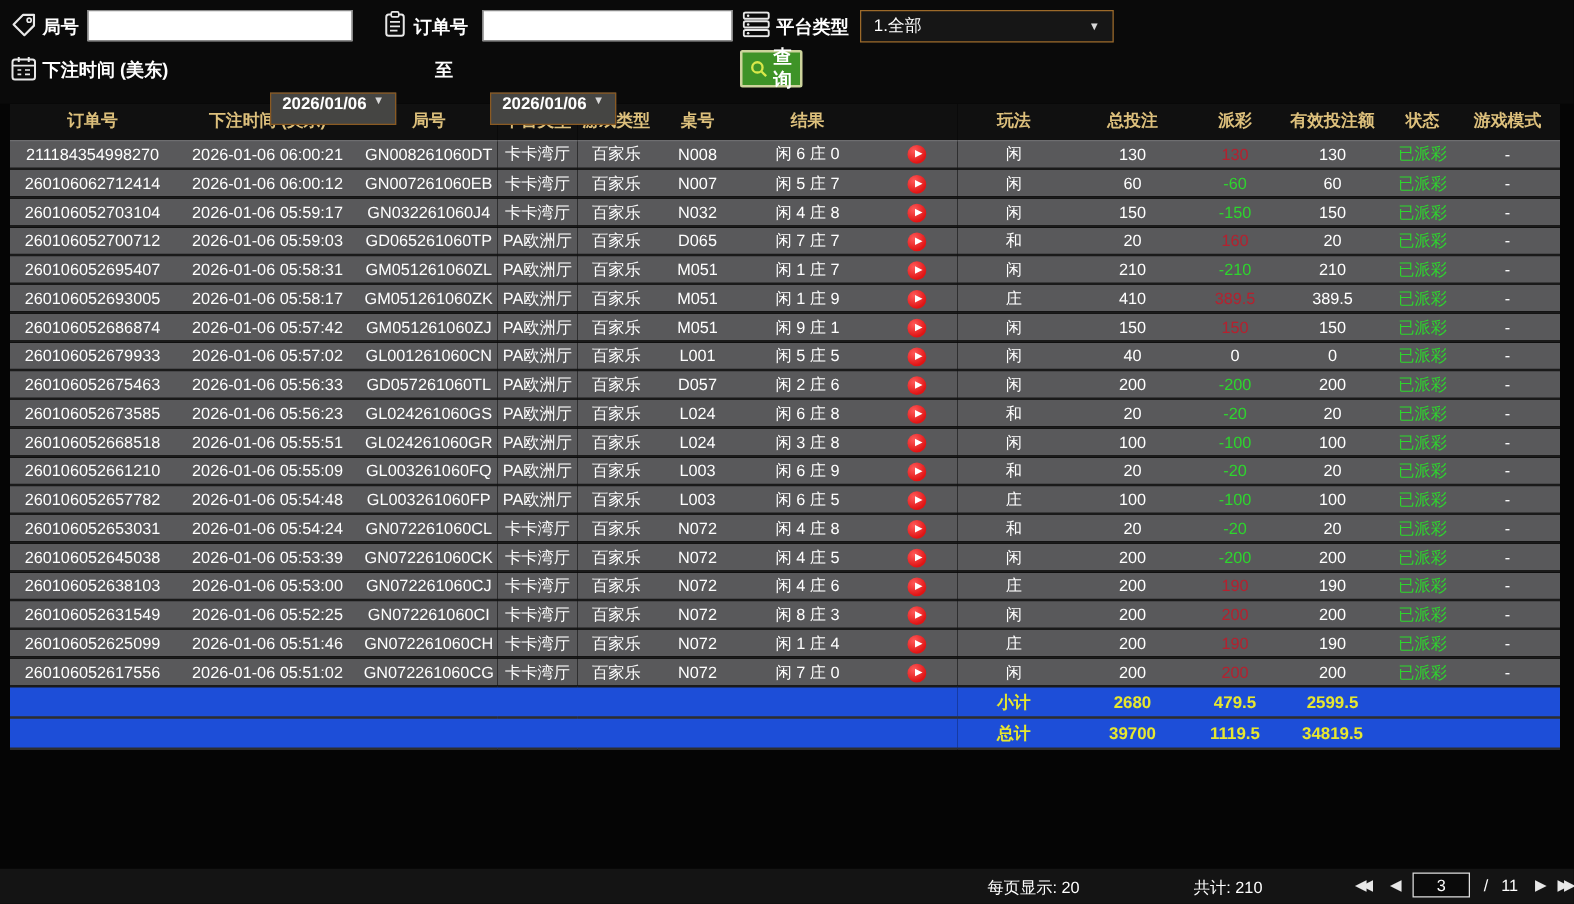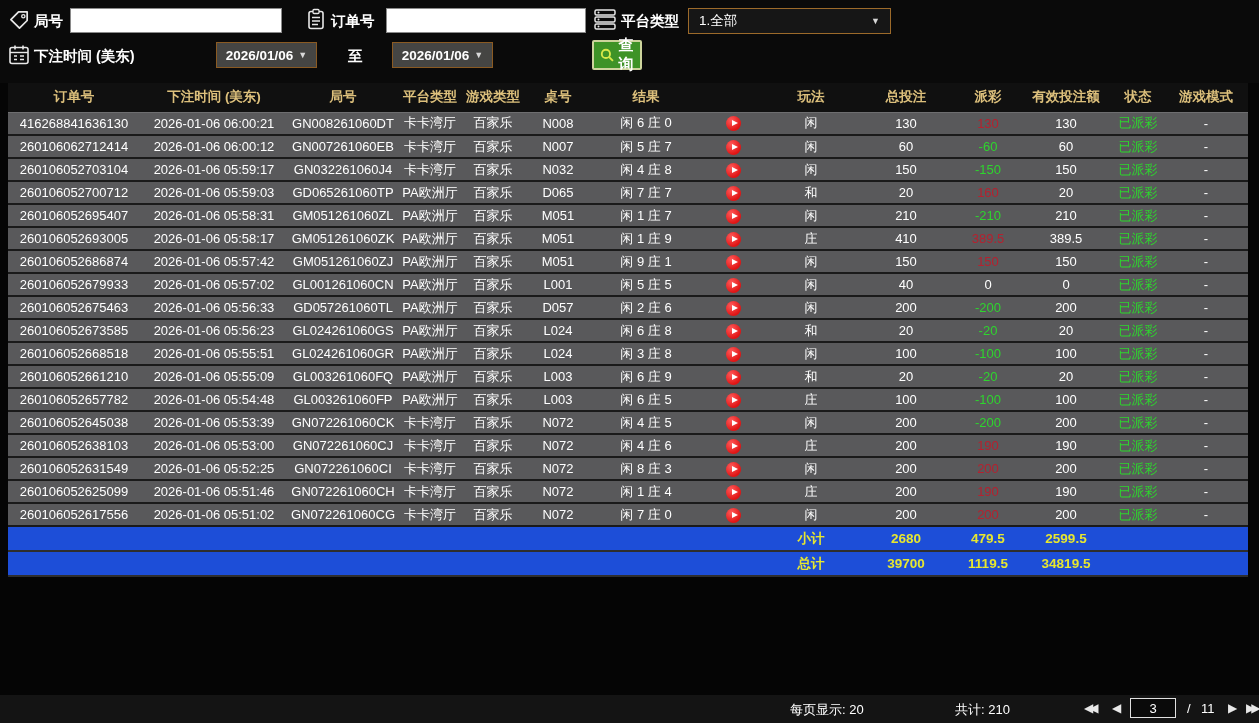--- a/index.html
+++ b/index.html
@@ -20,21 +20,21 @@
   .select-box {
     position:absolute; height:26px; background:#161616; border:1px solid #9c6a2a;
     color:#fff; font-size:13.5px; display:flex; align-items:center;
     padding:0 10px; cursor:pointer;
   }
   .select-box .val { flex:1; text-align:left; }
   .caret { font-size:9px; color:#d8d8d8; margin-left:6px; }
   .date-box {
     position:absolute; height:26px; background:#454543; border:1px solid #8a5a22;
     color:#fff; font-size:13.5px; font-weight:bold; display:flex;
-    align-items:center; justify-content:center; cursor:pointer; padding:0 6px;
+    justify-content:center; cursor:pointer; padding:0 6px;margin-top:32px;
   }
   .date-box .caret { margin-left:5px; }
   .search-btn {
     position:absolute; left:592px; top:40px; width:50px; height:30px;
     background:#3e9327; border:2px solid #cdd49c; border-radius:2px;
     color:#fff; font-weight:bold; font-size:15px;
     display:flex; align-items:center; justify-content:center; gap:3px; cursor:pointer;
     font-family:"Liberation Sans", sans-serif;
   }
   
@@ -188,21 +188,21 @@
       <th>玩法</th>
       <th>总投注</th>
       <th>派彩</th>
       <th>有效投注额</th>
       <th>状态</th>
       <th>游戏模式</th>
     </tr>
   </thead>
   <tbody>
       <tr>
-    <td>416268841636130</td>
+    <td>211184354998270</td>
     <td>2026-01-06 06:00:21</td>
     <td>GN008261060DT</td>
     <td>卡卡湾厅</td>
     <td>百家乐</td>
     <td>N008</td>
     <td>闲 6 庄 0</td>
     <td><span class="play-btn"></span></td>
     <td>闲</td>
     <td>130</td>
     <td class="payout pos">130</td>
@@ -392,20 +392,36 @@
     <td>GL003261060FP</td>
     <td>PA欧洲厅</td>
     <td>百家乐</td>
     <td>L003</td>
     <td>闲 6 庄 5</td>
     <td><span class="play-btn"></span></td>
     <td>庄</td>
     <td>100</td>
     <td class="payout neg">-100</td>
     <td>100</td>
+    <td class="status">已派彩</td>
+    <td>-</td>
+  </tr>
+      <tr>
+    <td>260106052653031</td>
+    <td>2026-01-06 05:54:24</td>
+    <td>GN072261060CL</td>
+    <td>卡卡湾厅</td>
+    <td>百家乐</td>
+    <td>N072</td>
+    <td>闲 4 庄 8</td>
+    <td><span class="play-btn"></span></td>
+    <td>和</td>
+    <td>20</td>
+    <td class="payout neg">-20</td>
+    <td>20</td>
     <td class="status">已派彩</td>
     <td>-</td>
   </tr>
       <tr>
     <td>260106052645038</td>
     <td>2026-01-06 05:53:39</td>
     <td>GN072261060CK</td>
     <td>卡卡湾厅</td>
     <td>百家乐</td>
     <td>N072</td>

